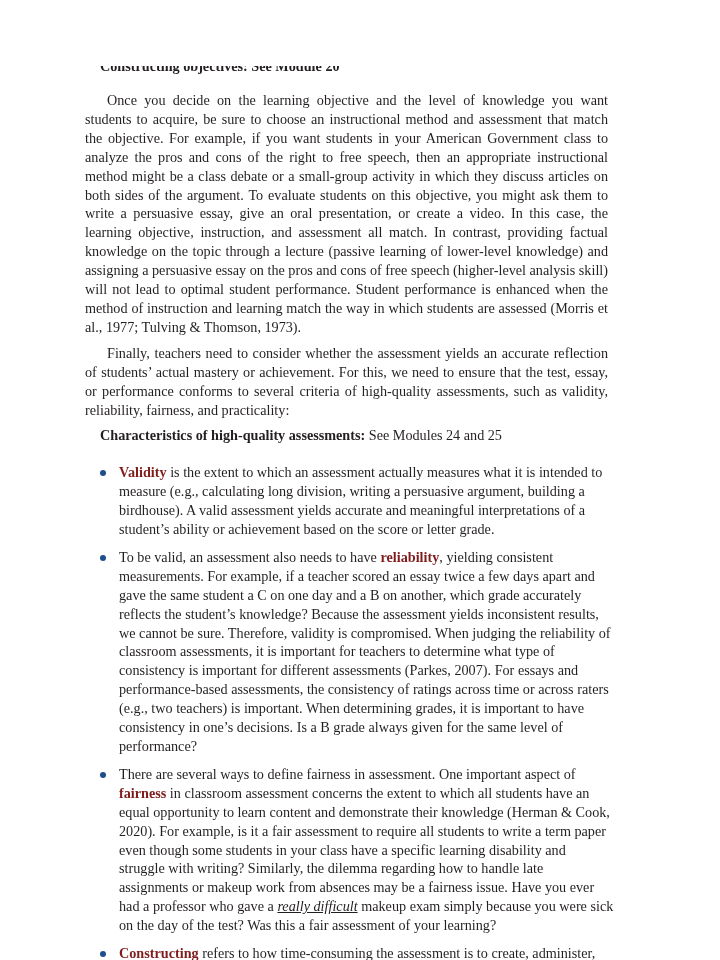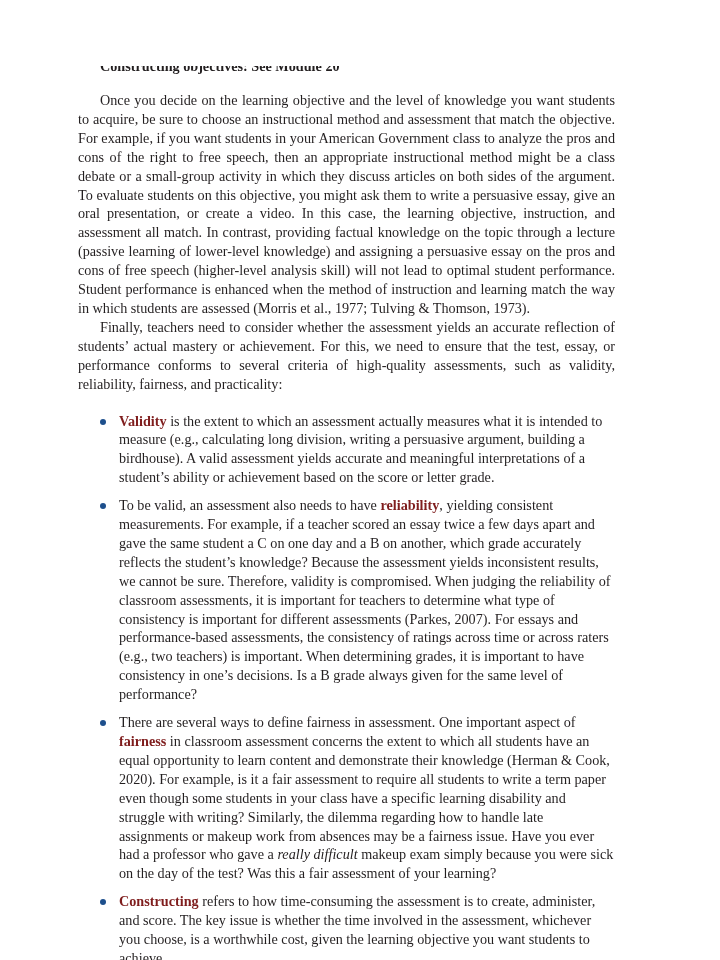--- a/index.html
+++ b/index.html
@@ -33,21 +33,21 @@
     }
     .cut-heading span {
       position: absolute;
       top: -9px;
       left: 0;
       font-weight: bold;
       white-space: nowrap;
       color: #231f20;
     }
     p.body {
-      margin: 0;
+      margin: 7px;
       text-align: justify;
       text-indent: 22px;
       hyphens: manual;
     }
     .subhead {
       margin: 0 0 0 22px;
     }
     .subhead b {
       font-weight: bold;
     }
@@ -71,34 +71,37 @@
       border-radius: 50%;
       background: #1d4f8c;
     }
     .kw {
       color: #7f1d1d;
       font-weight: bold;
     }
     .subhead2 {
       margin: 6px 0 9px 22px;
     }
-    em { font-style: italic; }
+    em { font-style: italic; text-decoration: underline; }
   </style>
 </head>
 <body>
 
 <div class="page">
 
   <div class="cut-heading">
     <span>Constructing objectives: See Module 20</span>
   </div>
 
   <p class="body">Once you decide on the learning objective and the level of knowledge you want students to acquire, be sure to choose an instructional method and assessment that match the objective. For example, if you want students in your American Government class to analyze the pros and cons of the right to free speech, then an appropriate instructional method might be a class debate or a small-group activity in which they discuss articles on both sides of the argument. To evaluate students on this objective, you might ask them to write a persuasive essay, give an oral presentation, or create a video. In this case, the learning objective, instruction, and assessment all match. In contrast, providing factual knowledge on the topic through a lecture (passive learning of lower-level knowledge) and assigning a persuasive essay on the pros and cons of free speech (higher-level analysis skill) will not lead to optimal student perfor­mance. Student performance is enhanced when the method of instruction and learning match the way in which students are assessed (Morris et al., 1977; Tulving &amp; Thomson, 1973).</p>
   <p class="body">Finally, teachers need to consider whether the assessment yields an accurate reflection of students’ actual mastery or achievement. For this, we need to ensure that the test, essay, or performance conforms to several criteria of high-quality assessments, such as validity, reliability, fairness, and practicality:</p>
 
+  <p class="subhead">
+    <b>Characteristics of high-quality assessments:</b><span> See Modules 24 and 25</span>
+  </p>
 
   <ul class="bullets">
     <li>
       <span class="dot"></span><span></span><span class="kw">Validity</span><span> is the extent to which an assessment actually measures what it is intended to measure (e.g., calculating long division, writing a persuasive argument, building a birdhouse). A valid assessment yields accurate and meaningful interpretations of a student’s ability or achievement based on the score or letter grade.</span>
     </li>
     <li>
       <span class="dot"></span><span>To be valid, an assessment also needs to have </span><span class="kw">reliability</span><span>, yielding consistent measurements. For example, if a teacher scored an essay twice a few days apart and gave the same student a C on one day and a B on another, which grade accurately reflects the student’s knowledge? Because the assessment yields inconsistent results, we cannot be sure. Therefore, validity is compromised. When judging the reliability of classroom assessments, it is important for teachers to determine what type of consistency is important for different assessments (Parkes, 2007). For essays and performance-based assessments, the consistency of ratings across time or across raters (e.g., two teachers) is important. When determining grades, it is important to have consistency in one’s decisions. Is a B grade always given for the same level of performance?</span>
     </li>
   </ul>
 

